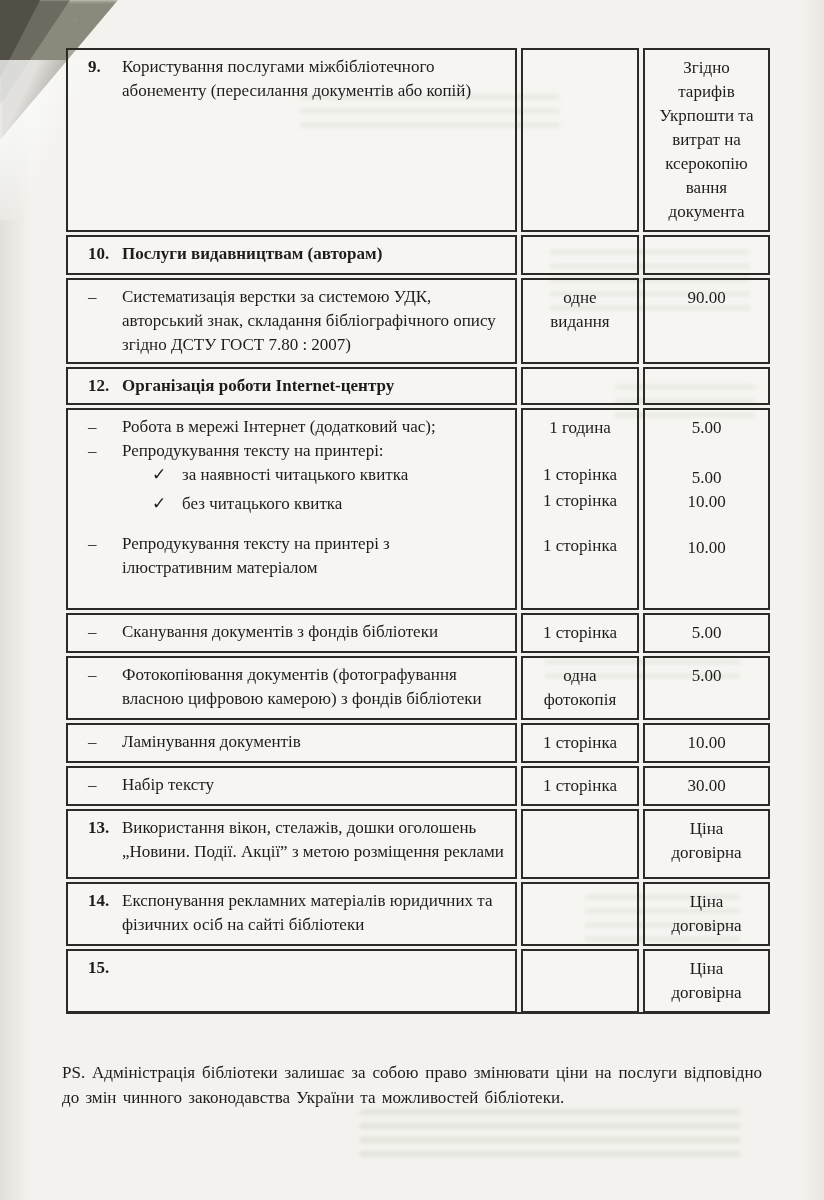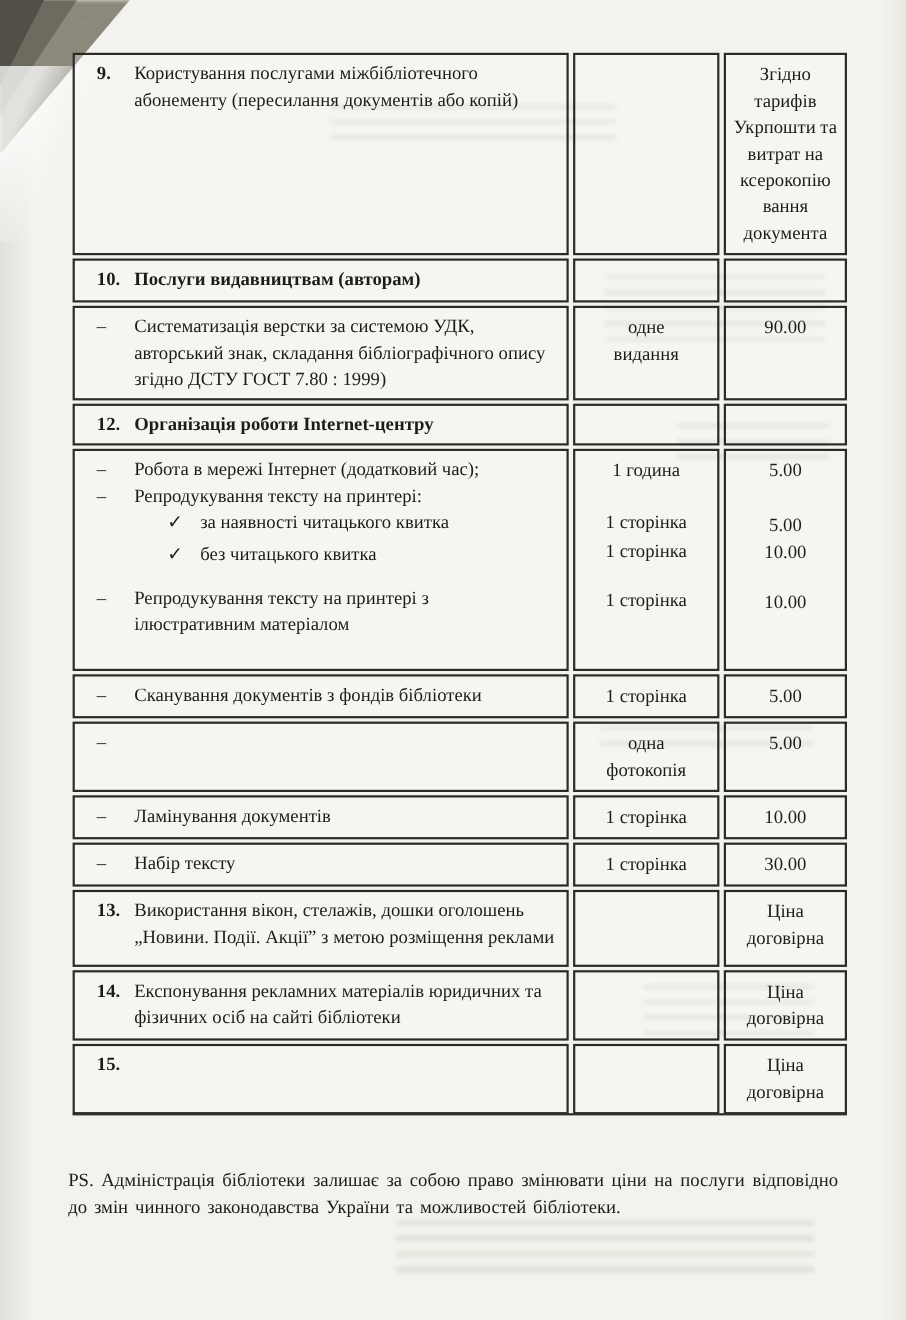--- a/index.html
+++ b/index.html
@@ -56,21 +56,21 @@
   .price-table{
     position:absolute;left:66px;top:48px;width:704px;
   }
   .trow{display:flex;gap:4px;margin-bottom:3px;}
   .cell{
     border:2px solid #2b2a26;
     box-sizing:border-box;
     background:rgba(255,255,255,.25);
   }
   .c-desc{width:451px;padding:5px 10px 5px 20px;display:flex;align-items:flex-start;}
-  .c-unit{width:133px;padding:6px 16px;text-align:center;}
+  .c-unit{width:118px;padding:6px 16px;text-align:center;}
   .c-price{flex:1;padding:6px 4px;text-align:center;}
   .marker{flex:0 0 34px;font-weight:bold;}
   .marker.dash{font-weight:normal;}
   .bodytext{flex:1;}
   .bold .bodytext{font-weight:bold;}
   .unit-inner{max-width:84px;margin:0 auto;line-height:24px;}
   .price-inner{max-width:100px;margin:0 auto;line-height:24px;}
   .trow, .bodytext{font-size:17px;line-height:24px;}
   .c-unit,.c-price{font-size:17px;line-height:24px;}
   .table-bottom-bar{height:2px;background:#2b2a26;margin-top:-1px;}
@@ -131,21 +131,21 @@
         <span class="marker">10.</span>
         <span class="bodytext">Послуги видавництвам (авторам)</span>
       </div>
       <div class="cell c-unit"></div>
       <div class="cell c-price"></div>
     </div>
 
     <div class="trow" style="min-height:70px;">
       <div class="cell c-desc">
         <span class="marker dash">–</span>
-        <span class="bodytext">Систематизація верстки за системою УДК, авторський знак, складання бібліографічного опису згідно ДСТУ ГОСТ 7.80 : 1999)</span>
+        <span class="bodytext">Систематизація верстки за системою УДК, авторський знак, складання бібліографічного опису згідно ДСТУ ГОСТ 7.80 : 2007)</span>
       </div>
       <div class="cell c-unit">
         <div class="unit-inner">одне видання</div>
       </div>
       <div class="cell c-price">
         <div class="price-inner">90.00</div>
       </div>
     </div>
 
 
@@ -207,20 +207,21 @@
         <div class="unit-inner">1 сторінка</div>
       </div>
       <div class="cell c-price">
         <div class="price-inner">5.00</div>
       </div>
     </div>
 
     <div class="trow" style="min-height:58px;">
       <div class="cell c-desc">
         <span class="marker dash">–</span>
+        <span class="bodytext">Фотокопіювання документів (фотографування власною цифровою камерою) з фондів бібліотеки</span>
       </div>
       <div class="cell c-unit">
         <div class="unit-inner">одна фотокопія</div>
       </div>
       <div class="cell c-price">
         <div class="price-inner">5.00</div>
       </div>
     </div>
 
     <div class="trow" style="min-height:34px;">

